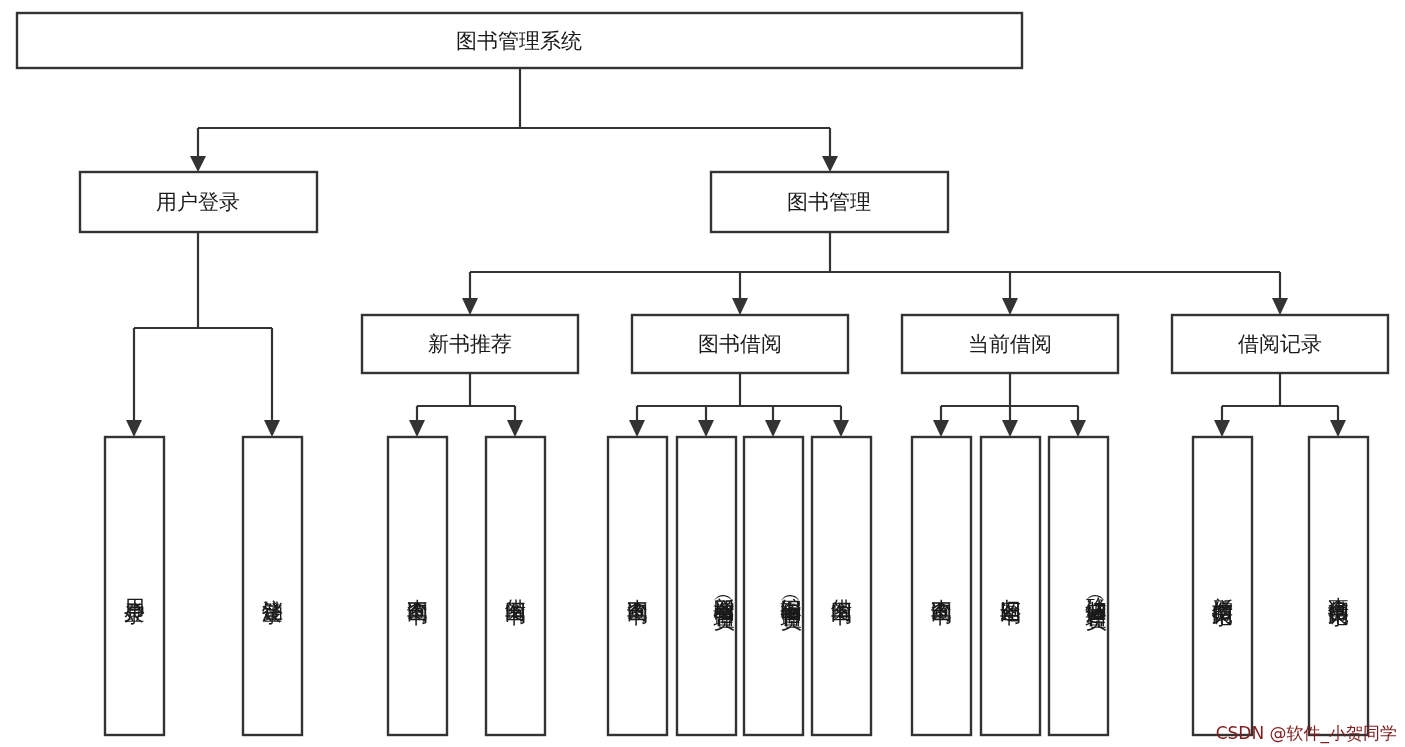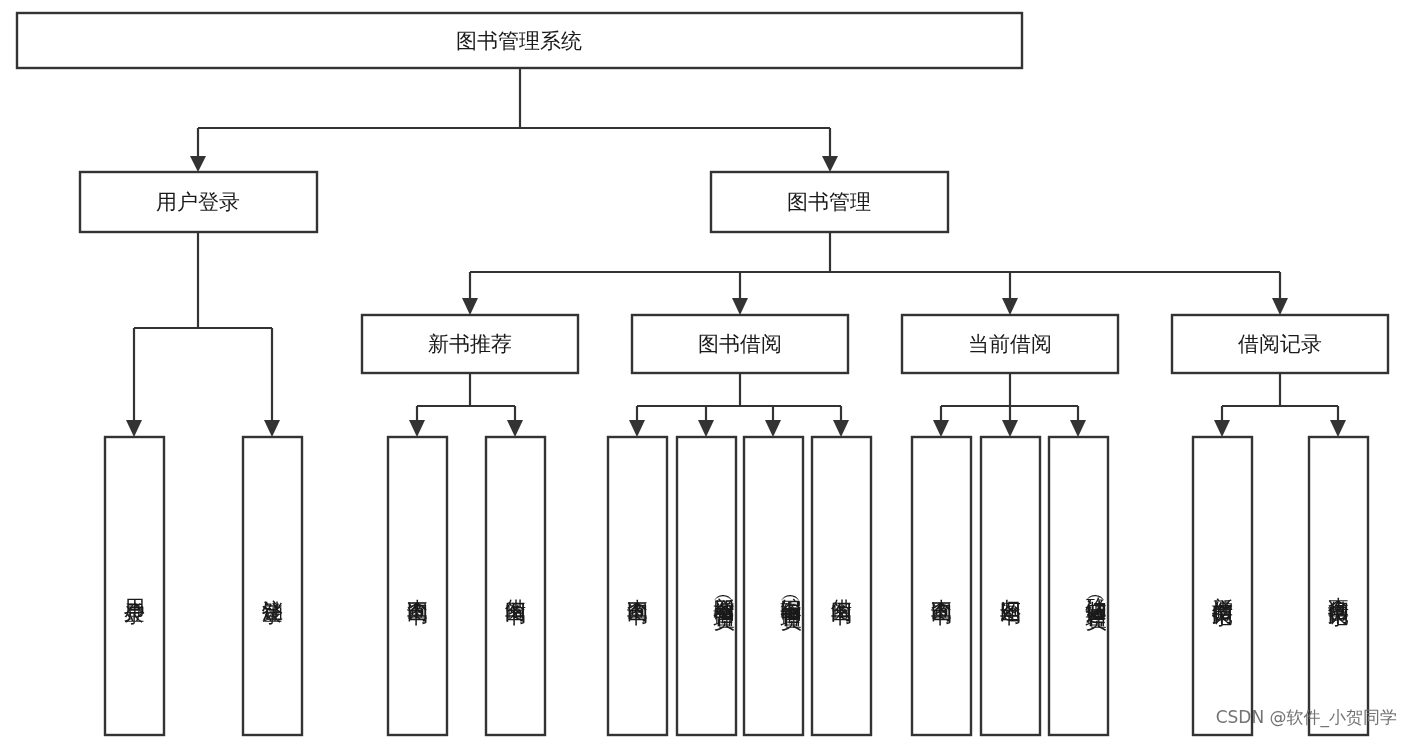--- a/index.html
+++ b/index.html
@@ -54,24 +54,24 @@
     text-align: center;
     display: flex;
     align-items: center;
     justify-content: center;
     white-space: nowrap;
     pointer-events: none;
   }
   .watermark {
     position: absolute;
     right: 8px;
-    bottom: 18px;
+    bottom: 2px;
     font-family: "DejaVu Sans", "Liberation Sans", sans-serif;
     font-size: 17px;
-    color: #737373;
+    color: #7f1d1d;
     white-space: nowrap;
   }
 </style>
 </head>
 <body>
 
 <svg id="diagram" viewBox="0 0 1405 747" xmlns="http://www.w3.org/2000/svg">
 
   <defs>
     <marker id="arrow" viewBox="0 0 12 14" refX="6" refY="13" markerWidth="12" markerHeight="14" orient="auto-start-reverse" markerUnits="userSpaceOnUse">

